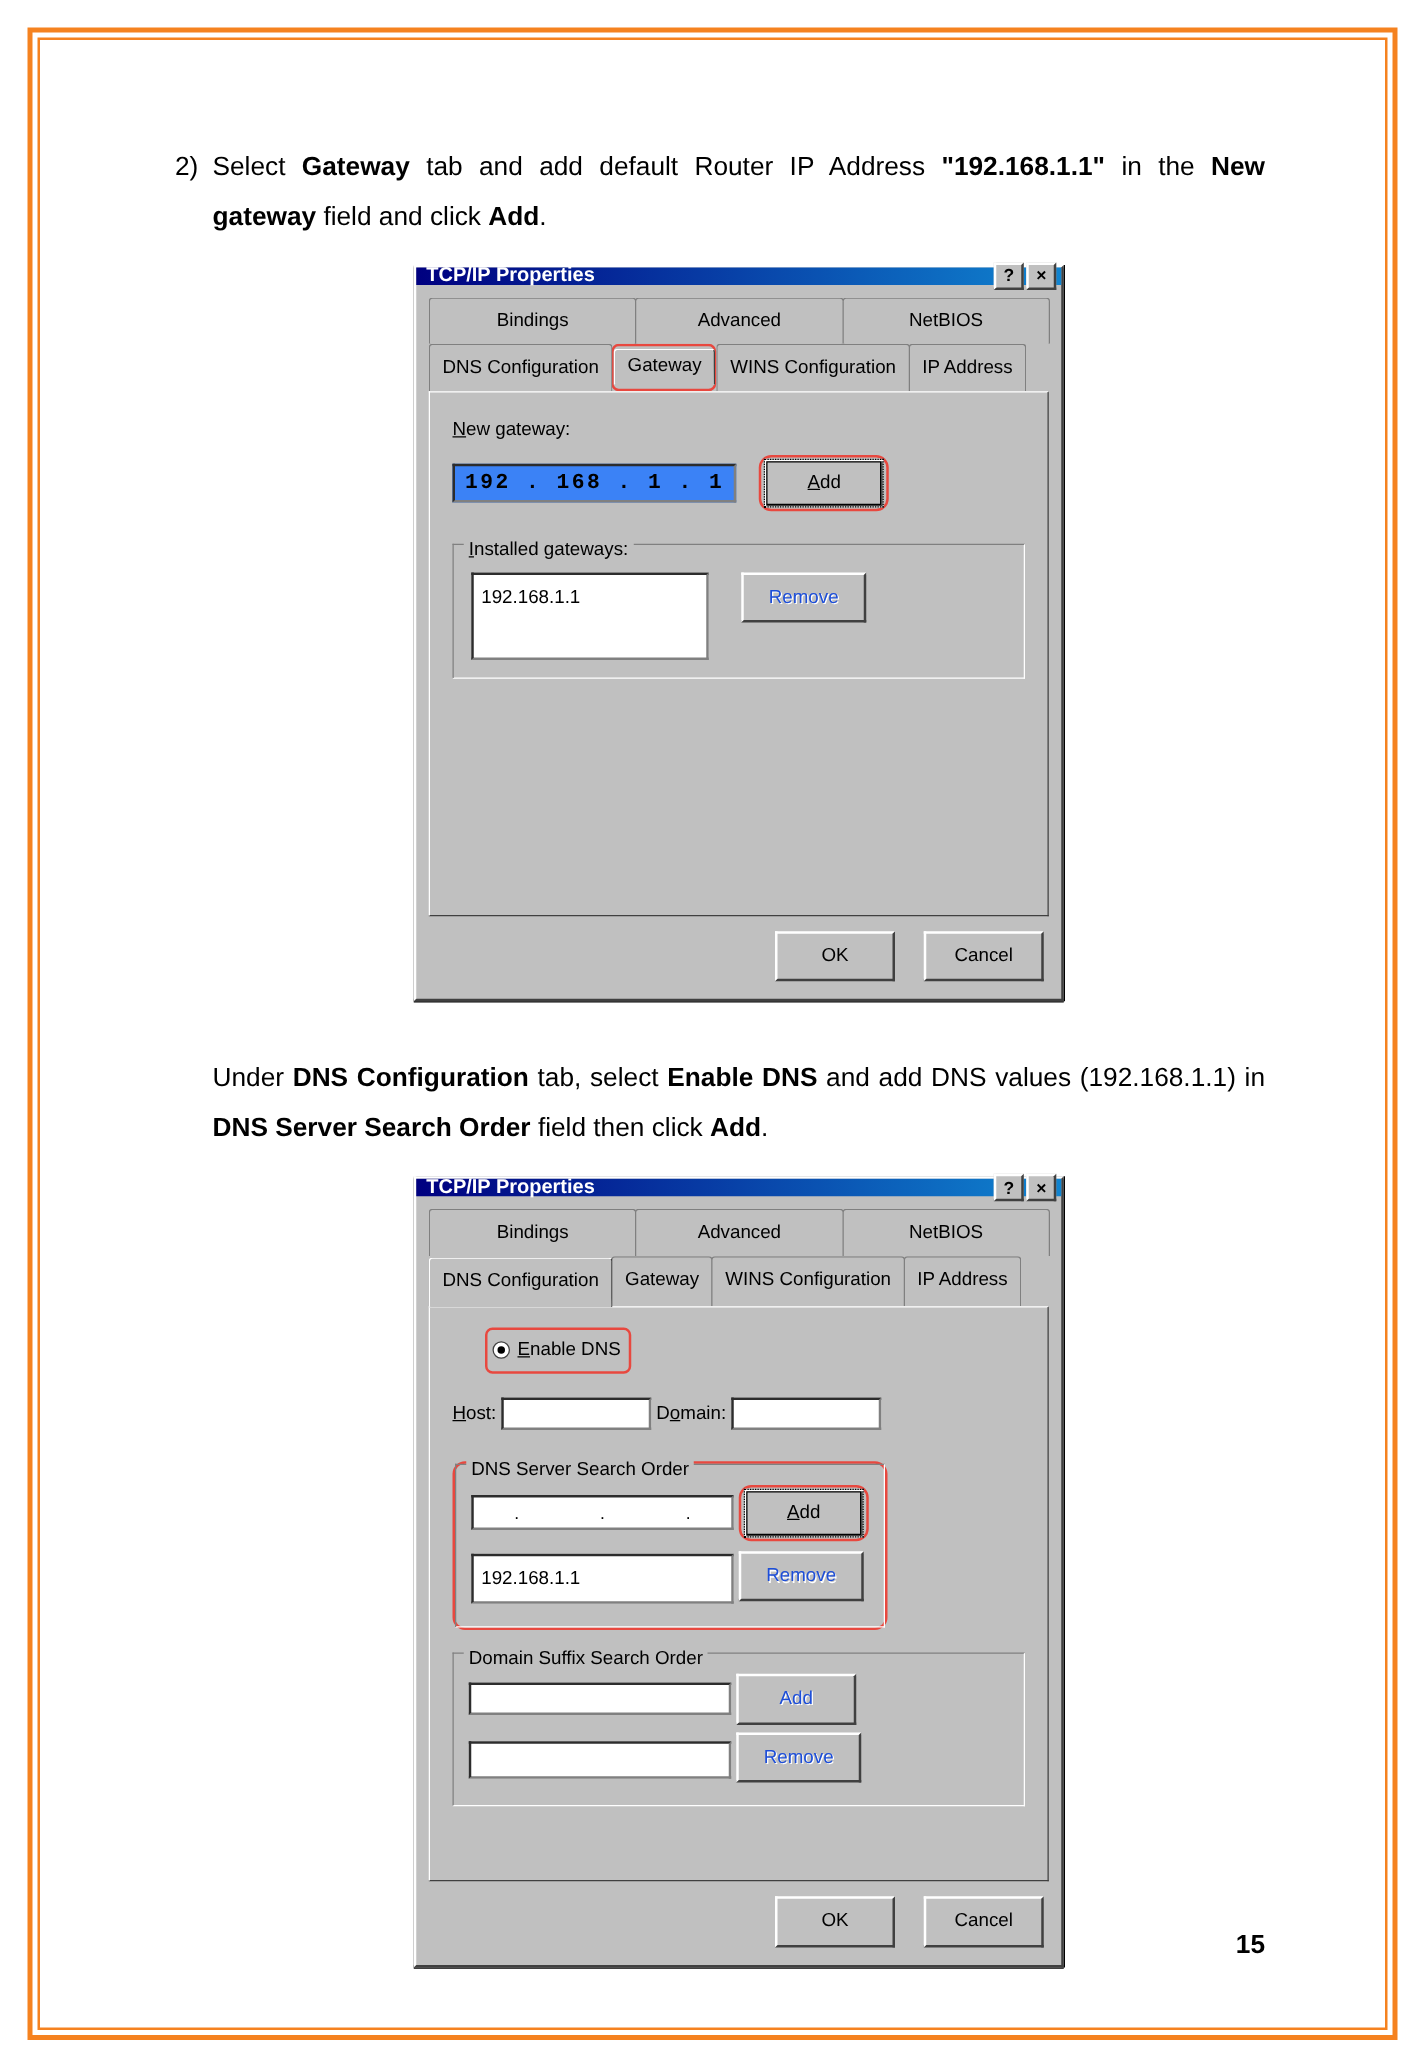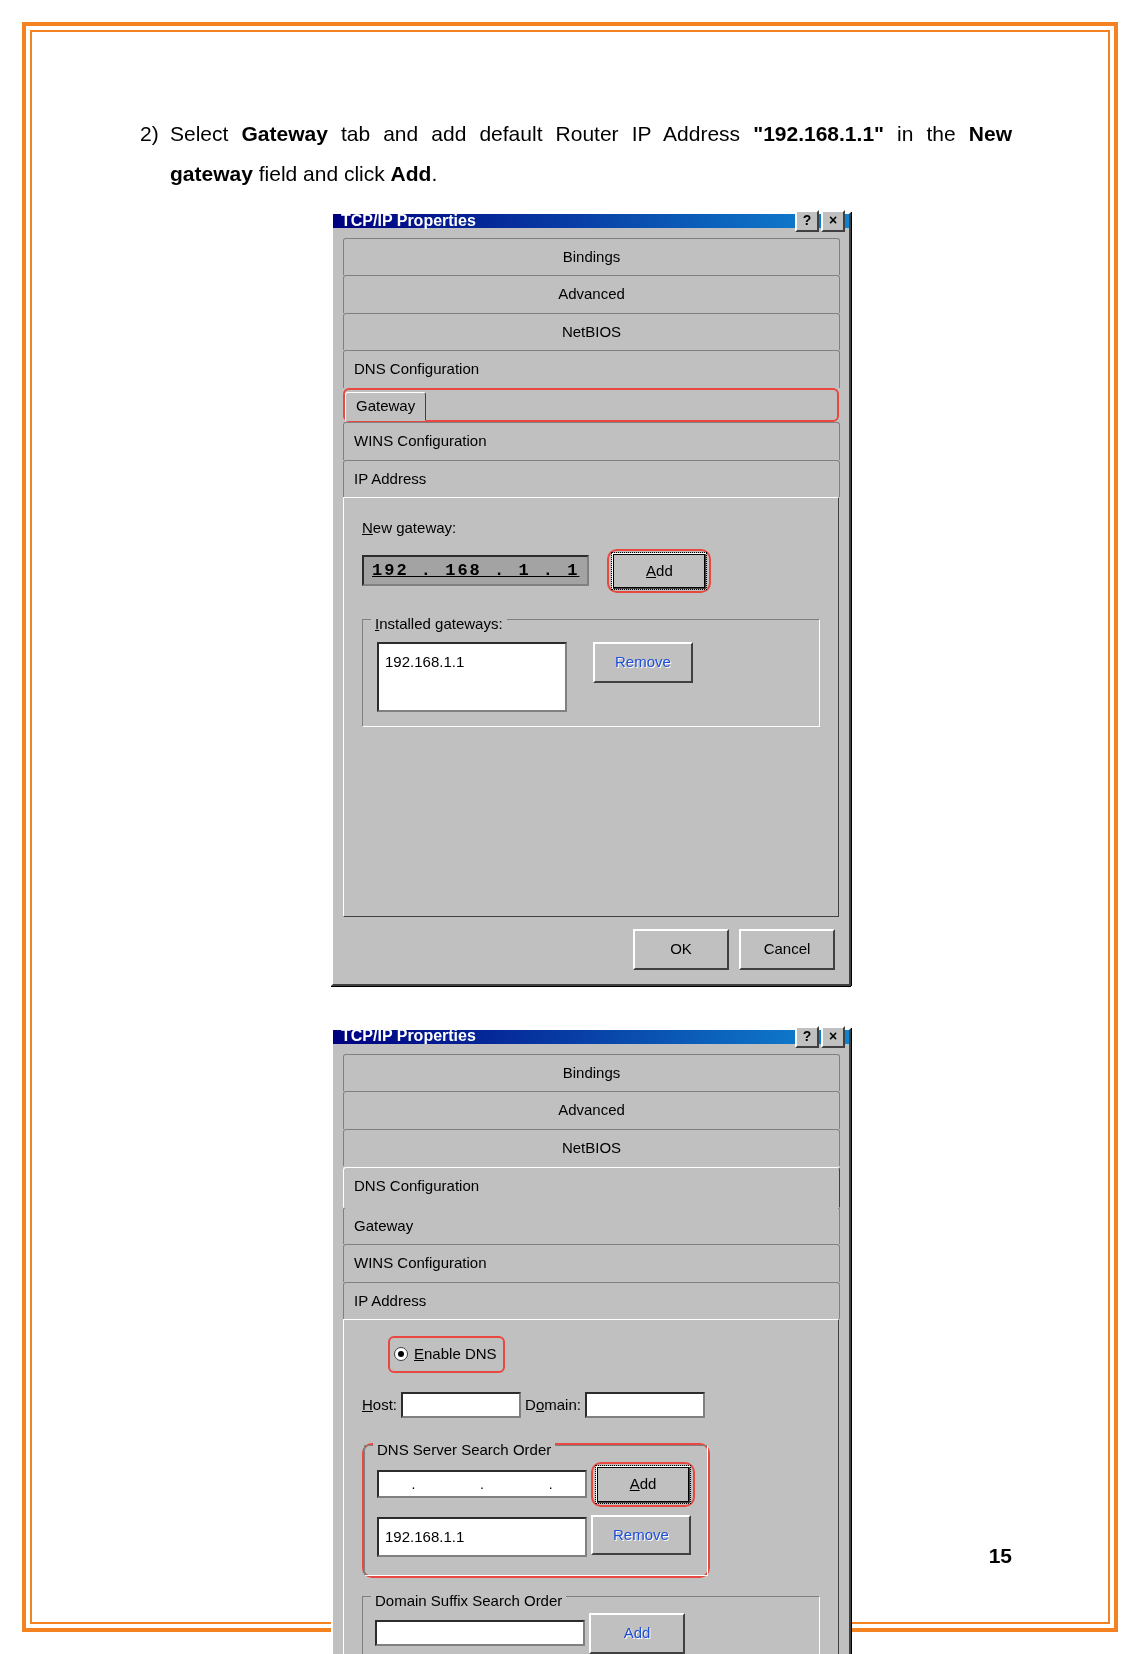--- a/index.html
+++ b/index.html
@@ -16,42 +16,42 @@
 
   .page-num { position:absolute; right:128px; bottom:86px; font-size:21px; font-weight:bold; }
 
   
   .dlg { width:520px; margin:18px auto 42px; background:#c0c0c0; border:2px solid; border-color:#ffffff #404040 #404040 #ffffff; box-shadow:0 1px 0 #000, 1px 0 0 #000; font-family:"MS Sans Serif",Tahoma,Arial,sans-serif; font-size:16px; color:#000; }
   .titlebar { background:linear-gradient(to right,#000080,#1084d0); color:#fff; height:14px; display:flex; align-items:center; padding:0 4px; font-weight:bold; font-size:16px; }
   .titlebar .ttl { flex:1; padding-left:4px; }
   .sysbtn { width:24px; height:22px; background:#c0c0c0; border:2px solid; border-color:#fff #404040 #404040 #fff; margin-left:2px; display:flex; align-items:center; justify-content:center; font-size:14px; color:#000; font-weight:bold; }
 
   .tabs { padding:10px 10px 0; }
-  .tabrow { display:flex;flex-direction:column; }
+  .tabrow { display:flex; }
   .tab { background:#c0c0c0; border:1px solid #808080; border-bottom:none; padding:4px 10px; font-size:15px; position:relative; border-top-left-radius:3px; border-top-right-radius:3px; margin-right:-1px; white-space:nowrap; }
   .tab.active { background:#c0c0c0; border:1px solid; border-color:#fff #404040 transparent #fff; z-index:2; padding-bottom:6px; top:1px; }
   .tabpanel { border:1px solid; border-color:#fff #404040 #404040 #fff; padding:16px 18px 20px; min-height:420px; position:relative; background:#c0c0c0; }
 
   .help-text { font-size:15px; line-height:1.35; margin-bottom:38px; }
 
   .label { font-size:15px; }
   .und { text-decoration:underline; }
 
-  .ipfield { display:inline-block; background:#a3a3a3; border:2px inset #808080; padding:4px 8px; font:bold 17px "Courier New",monospace; letter-spacing:2px; min-width:190px;text-decoration:underline; }
+  .ipfield { display:inline-block; background:#3b82f6; border:2px inset #808080; padding:4px 8px; font:bold 17px "Courier New",monospace; letter-spacing:2px; min-width:190px; }
 
   .btn { background:#c0c0c0; border:2px solid; border-color:#fff #404040 #404040 #fff; padding:4px 20px; font-size:15px; min-width:96px; text-align:center; display:inline-block; }
   .btn.disabled { color:#1d4ed8; text-shadow:1px 1px 0 #fff; }
   .btn.focused { border:1px dotted #000; outline:1px solid #000; outline-offset:-3px; box-shadow:inset 1px 1px 0 #fff, inset -1px -1px 0 #404040; }
 
   .fieldset { border:1px solid; border-color:#808080 #fff #fff #808080; padding:14px 14px 14px 14px; margin-top:18px; position:relative; }
   .fieldset .legend { position:absolute; top:-10px; left:8px; background:#c0c0c0; padding:0 4px; font-size:15px; }
   .listbox { background:#fff; border:2px inset #808080; min-height:70px; padding:4px 6px; font-size:15px; display:inline-block; width:190px; vertical-align:top; margin-top:4px;}
   .listbox.small { min-height:30px; }
 
-  .dlg-buttons { display:flex; justify-content:flex-end; padding:12px 14px 14px; gap:10px; }
+  .dlg-buttons { display:flex; justify-content:flex-end; padding:12px 14px 14px; gap:23px; }
 
   .row { display:flex; align-items:center; gap:18px; margin-top:6px; }
 
   .radio { display:flex; align-items:center; gap:6px; font-size:15px; margin:4px 0 4px 30px; }
   .radio .dot { width:14px; height:14px; border:1px solid #404040; border-radius:50%; background:#fff; display:inline-flex; align-items:center; justify-content:center; }
   .radio .dot.filled::after { content:""; width:6px; height:6px; background:#000; border-radius:50%; }
 
   .textinput { background:#fff; border:2px inset #808080; height:26px; width:120px; display:inline-block; vertical-align:middle; }
 
   .dns-group { border:1px solid; border-color:#808080 #fff #fff #808080; padding:10px 12px 12px; margin-top:14px; position:relative; }
@@ -117,20 +117,23 @@
           </div>
         </div>
       </div>
     </div>
     <div class="dlg-buttons">
       <span class="btn">OK</span>
       <span class="btn">Cancel</span>
     </div>
   </div>
 
+  <div class="para2">
+    <span>Under </span><b>DNS Configuration</b><span> tab, select </span><b>Enable DNS</b><span> and add DNS values (192.168.1.1) in </span><b>DNS Server Search Order</b><span> field then click </span><b>Add</b><span>.</span>
+  </div>
 
   <div class="dlg">
     <div class="titlebar">
       <span class="ttl">TCP/IP Properties</span>
       <span class="sysbtn">?</span>
       <span class="sysbtn">×</span>
     </div>
     <div class="tabs">
       <div class="tabrow">
         <span class="tab" style="flex:1.1;text-align:center">Bindings</span>

